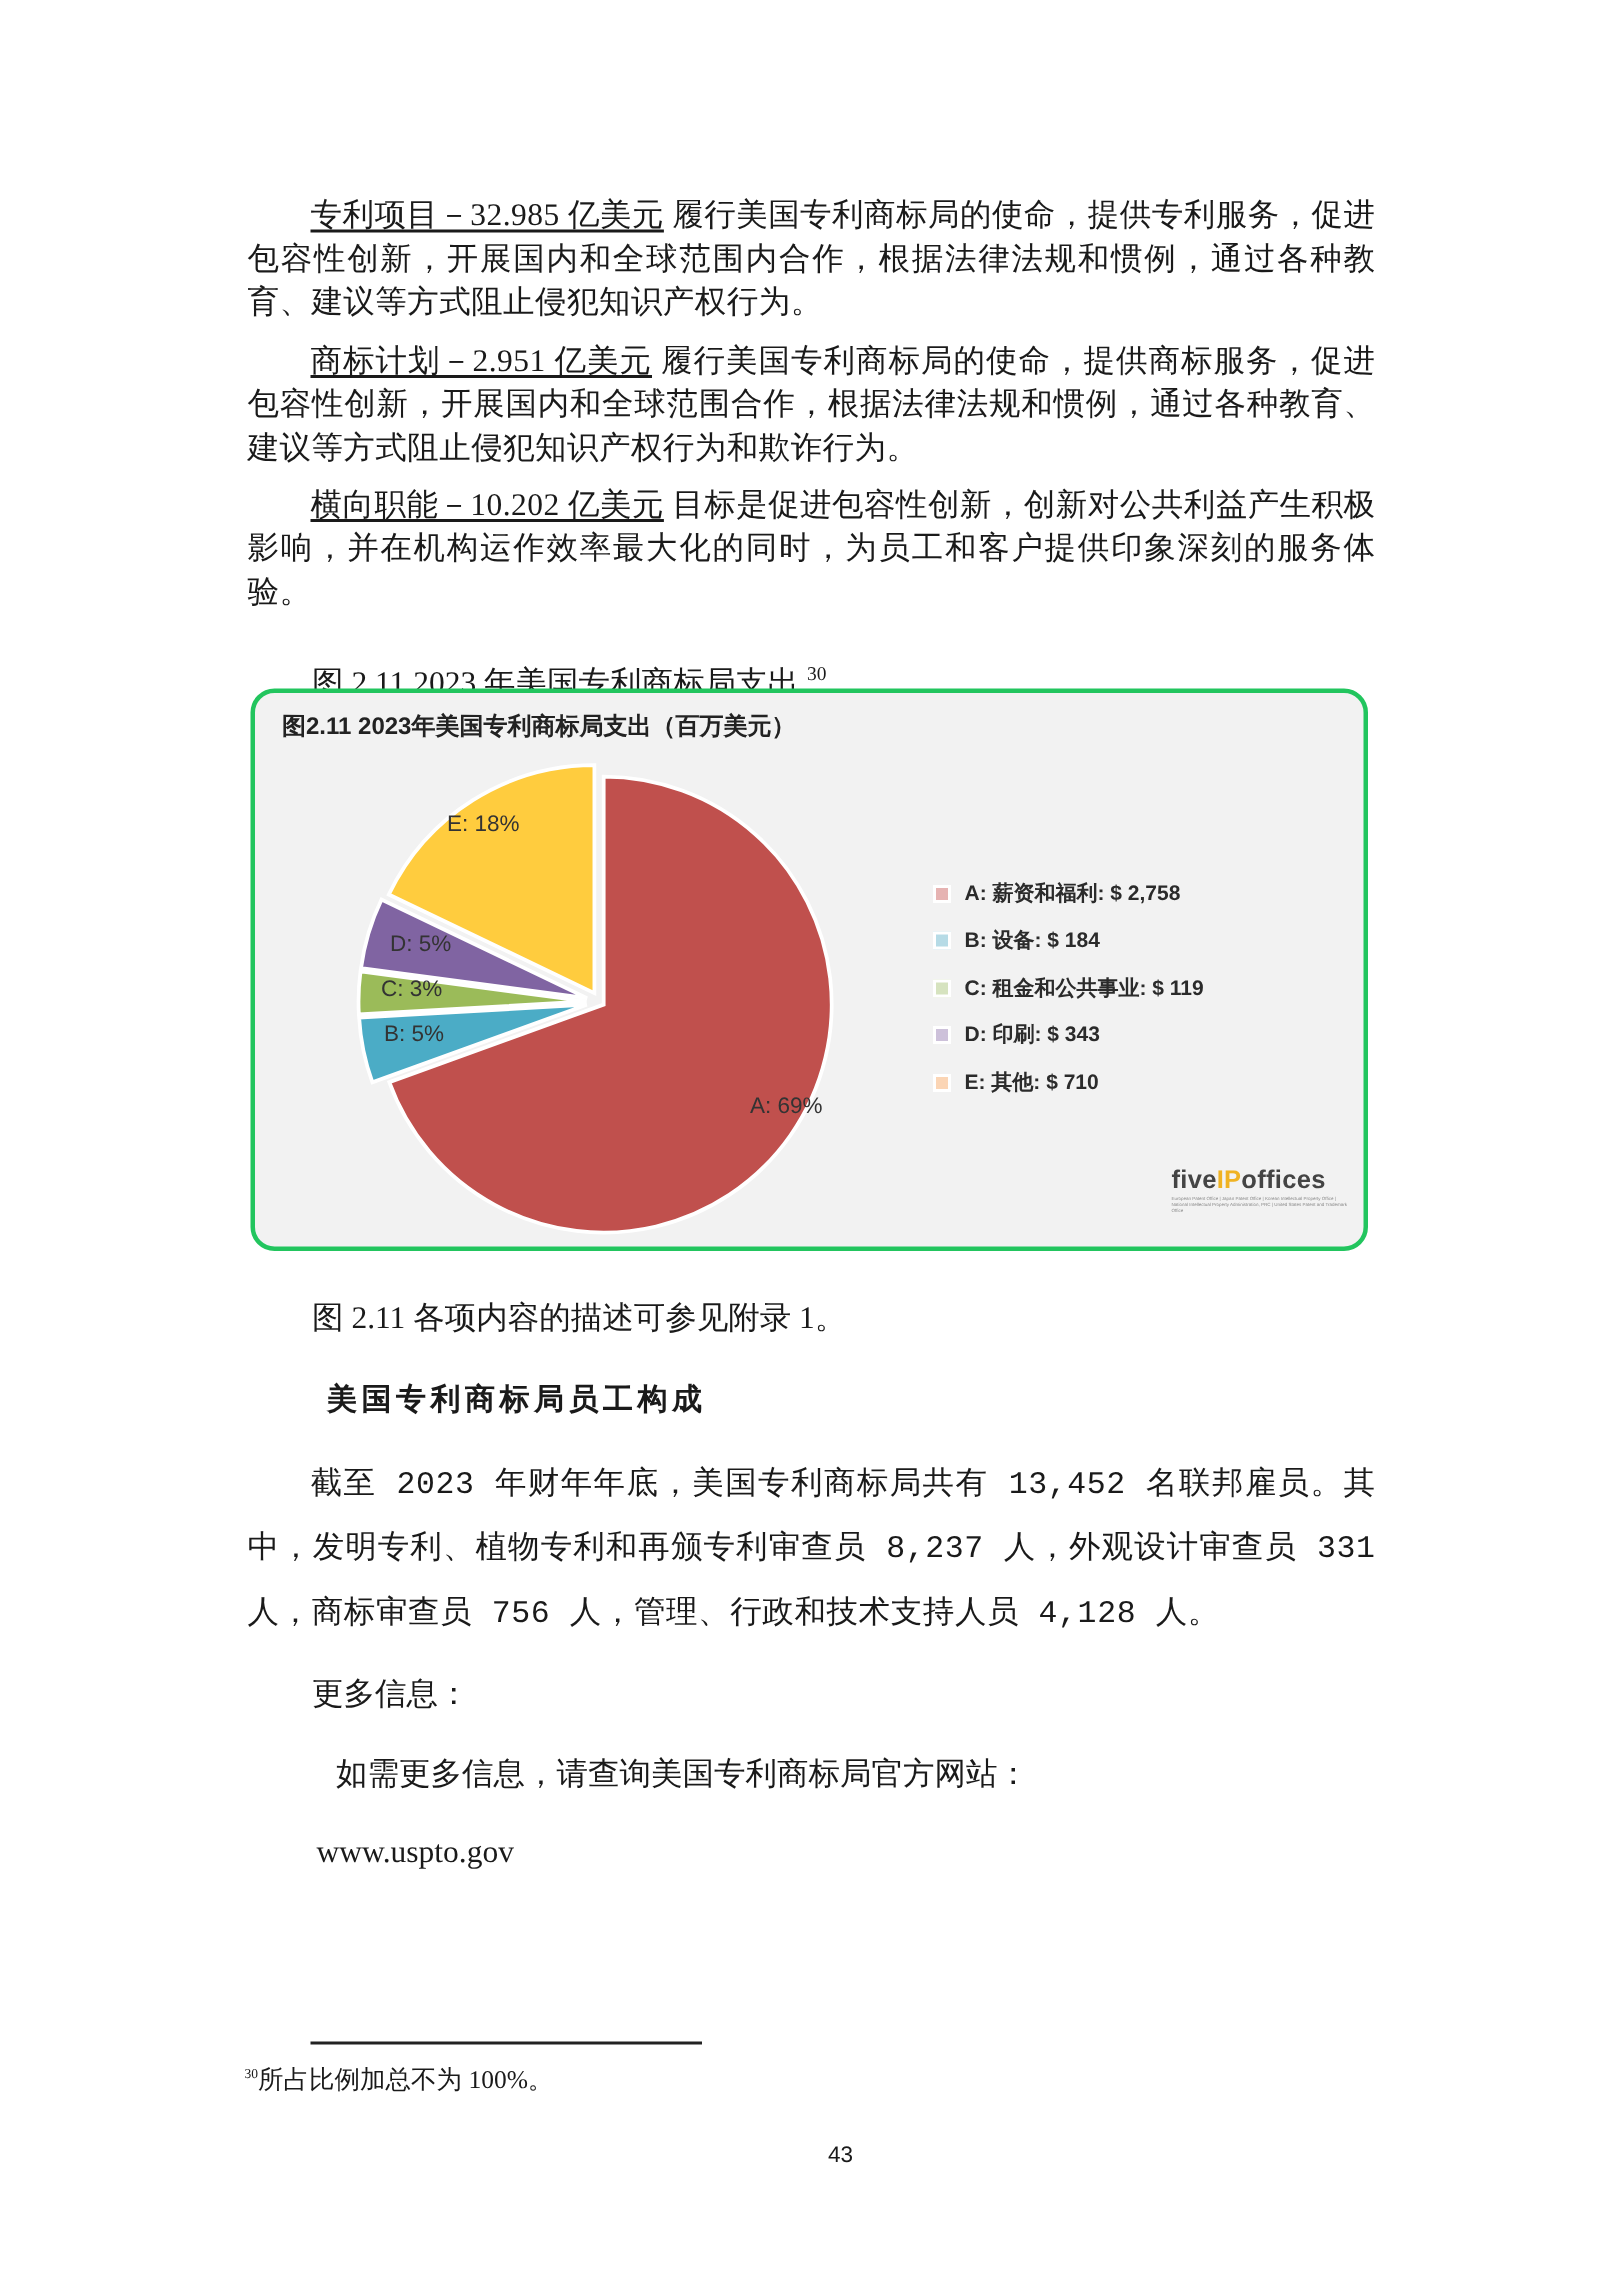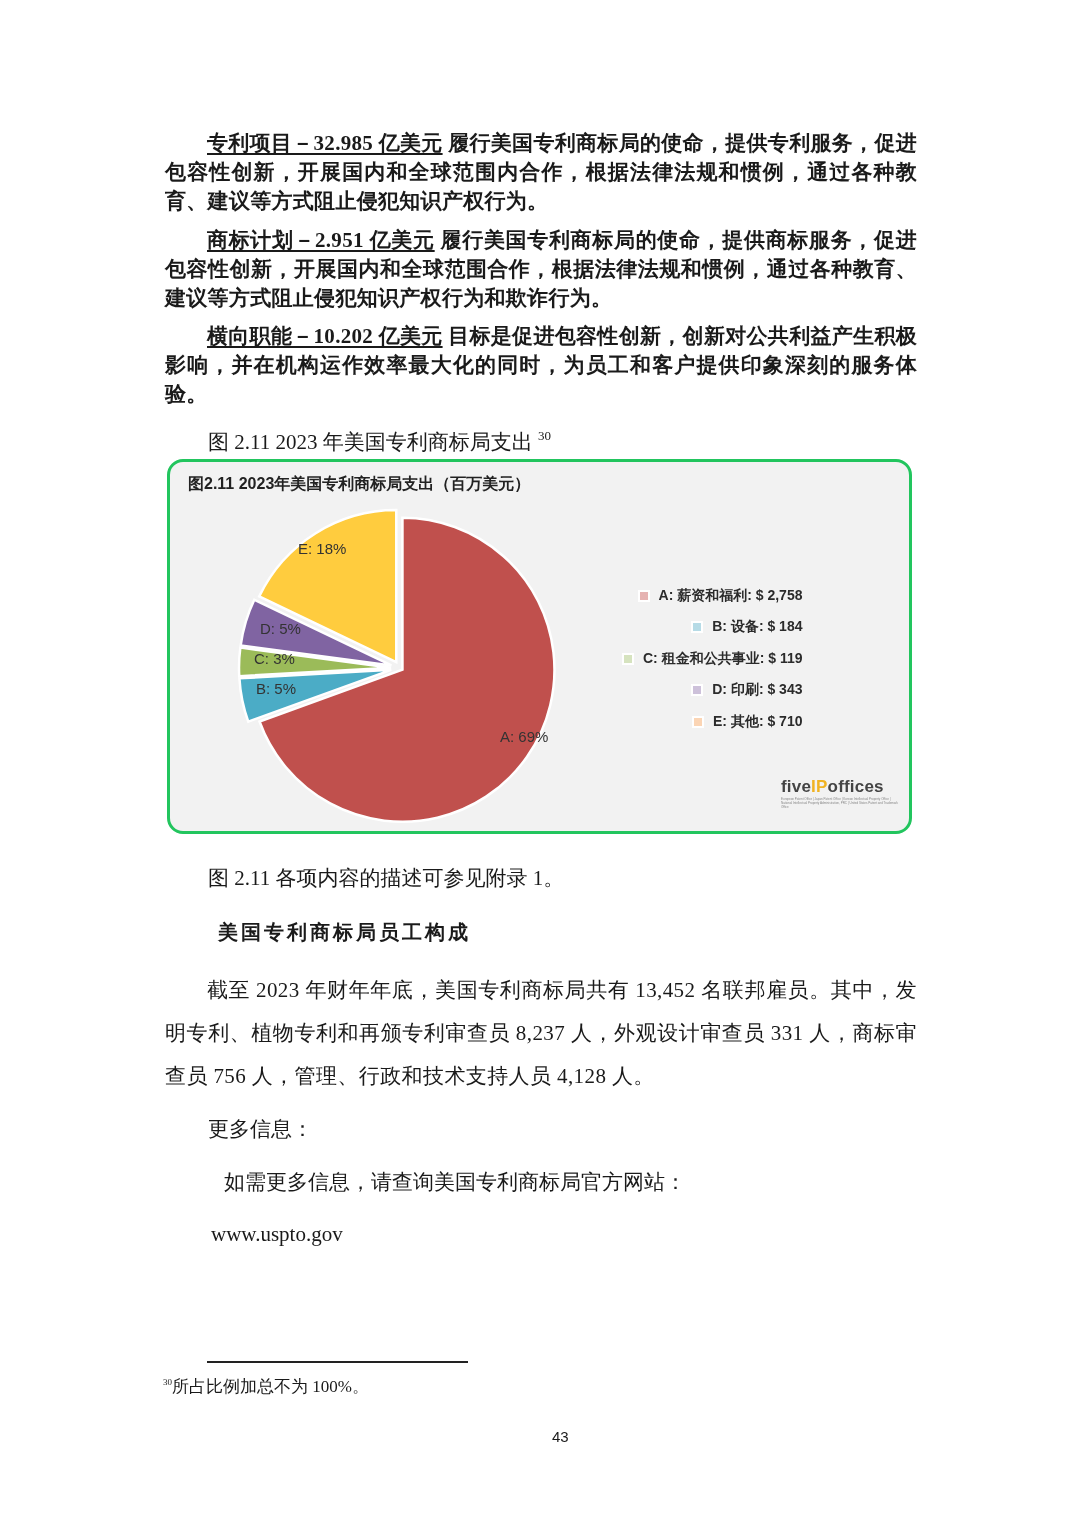--- a/index.html
+++ b/index.html
@@ -1,30 +1,30 @@
 <!DOCTYPE html>
 <html><head>
 <meta charset="utf-8">
 <style>
   html, body { margin:0; padding:0; background:#ffffff; }
   body { width:1080px; height:1528px; position:relative; overflow:hidden;
          font-family:"Liberation Serif","DejaVu Serif",serif; color:#1a1a1a; }
   .para { position:absolute; left:165px; width:752px; font-size:21px; line-height:29px;
           text-align:justify; letter-spacing:0.3px; }
   .para .lead { text-decoration:underline; text-underline-offset:3px; }
-  .indent { text-indent:42px;font-weight:bold; }
+  .indent { text-indent:42px; }
   .caption { position:absolute; left:208px; font-size:21px; }
   .caption sup { font-size:13px; vertical-align:9px; }
   .chart-box { position:absolute; left:167px; top:459px; width:745px; height:375px;
                background:#f2f2f2; border:3px solid #22c55e; border-radius:16px; box-sizing:border-box; }
   .chart-title { position:absolute; left:18px; top:12px; font-family:"Liberation Sans","DejaVu Sans",sans-serif;
                  font-weight:bold; font-size:16px; color:#222; }
   .legend { position:absolute; left:452px; top:118px; font-family:"Liberation Sans","DejaVu Sans",sans-serif;
             font-size:14px; font-weight:bold; color:#2b2b2b; }
-  .legend-item { height:31.5px; display:flex; align-items:center;justify-content:flex-end; }
+  .legend-item { height:31.5px; display:flex; align-items:center; }
   .swatch { width:8px; height:8px; border:2px solid #fff; margin-right:9px; }
   .logo { position:absolute; right:8px; bottom:22px; text-align:left; font-family:"Liberation Sans","DejaVu Sans",sans-serif; }
   .logo-main { font-size:17px; font-weight:bold; color:#444; letter-spacing:0.2px; }
   .logo-main .ip { color:#f0b323; }
   .logo-sub { font-size:3px; color:#888; line-height:4px; width:120px; }
   svg.pie { position:absolute; left:0; top:0; }
   .pie-label { font-family:"Liberation Sans","DejaVu Sans",sans-serif; font-size:15px; fill:#333; }
   .heading { position:absolute; left:218px; top:919px; font-size:20px; font-weight:bold; letter-spacing:3px;
              font-family:"DejaVu Serif","Liberation Serif",serif; }
   .body2 { position:absolute; left:165px; width:752px; font-size:21px; line-height:43px; text-align:justify; letter-spacing:0.4px; text-indent:42px; }
@@ -40,21 +40,21 @@
 <div class="para indent" style="top:129px;">
   <span class="lead">专利项目－32.985 亿美元</span><span> 履行美国专利商标局的使命，提供专利服务，促进包容性创新，开展国内和全球范围内合作，根据法律法规和惯例，通过各种教育、建议等方式阻止侵犯知识产权行为。</span>
 </div>
 <div class="para indent" style="top:226px;">
   <span class="lead">商标计划－2.951 亿美元</span><span> 履行美国专利商标局的使命，提供商标服务，促进包容性创新，开展国内和全球范围合作，根据法律法规和惯例，通过各种教育、建议等方式阻止侵犯知识产权行为和欺诈行为。</span>
 </div>
 <div class="para indent" style="top:322px;">
   <span class="lead">横向职能－10.202 亿美元</span><span> 目标是促进包容性创新，创新对公共利益产生积极影响，并在机构运作效率最大化的同时，为员工和客户提供印象深刻的服务体验。</span>
 </div>
 
-<div class="caption" style="top:428px;">
+<div class="caption" style="top:441px;">
   <span>图 2.11 2023 年美国专利商标局支出</span>
   <sup>30</sup>
 </div>
 
 <div class="chart-box">
   <div class="chart-title">图2.11 2023年美国专利商标局支出（百万美元）</div>
   <svg class="pie" id="pie" width="745" height="375">
       <path d="M232.45601795721873,207.72278141208315 L232.45601795721873,55.72278141208315 A152,152 0 1 1 89.5360897717297,259.4711545986352 Z" fill="#c0504d" stroke="#ffffff" stroke-width="2.5"></path>
       <path d="M221.18261541291963,207.8038095918132 L78.2626872274306,259.5521827783653 A152,152 0 0 1 69.42246267941323,216.33938469269592 Z" fill="#4bacc6" stroke="#ffffff" stroke-width="2.5"></path>
       <path d="M221.00649174577075,205.65822627205952 L69.24633901226434,214.19380137294223 A152,152 0 0 1 70.33184948863538,185.62944246763732 Z" fill="#9bbb59" stroke="#ffffff" stroke-width="2.5"></path>
@@ -91,21 +91,21 @@
   <div class="logo">
     <div class="logo-main"><span>five</span><span class="ip">IP</span><span>offices</span></div>
     <div class="logo-sub">European Patent Office | Japan Patent Office | Korean Intellectual Property Office | National Intellectual Property Administration, PRC | United States Patent and Trademark Office</div>
   </div>
 </div>
 
 <div class="caption" style="top:864px;">图 2.11 各项内容的描述可参见附录 1。</div>
 
 <div class="heading">美国专利商标局员工构成</div>
 
-<div class="body2" style="top:969px;">截至 2023 年财年年底，美国专利商标局共有 13,452 名联邦雇员。其中，发明专利、植物专利和再颁专利审查员 8,237 人，外观设计审查员 331 人，商标审查员 756 人，管理、行政和技术支持人员 4,128 人。</div>
+<div class="body2" style="top:969px;font-family:Liberation Mono, monospace;">截至 2023 年财年年底，美国专利商标局共有 13,452 名联邦雇员。其中，发明专利、植物专利和再颁专利审查员 8,237 人，外观设计审查员 331 人，商标审查员 756 人，管理、行政和技术支持人员 4,128 人。</div>
 
 <div class="caption" style="top:1115px;">更多信息：</div>
 <div class="caption" style="top:1168px;margin-left:16px;">如需更多信息，请查询美国专利商标局官方网站：</div>
 <a class="link">www.uspto.gov</a>
 
 <div class="fn-rule"></div>
 <div class="footnote">
   <sup>30</sup><span>所占比例加总不为 100%。</span>
 </div>
 

